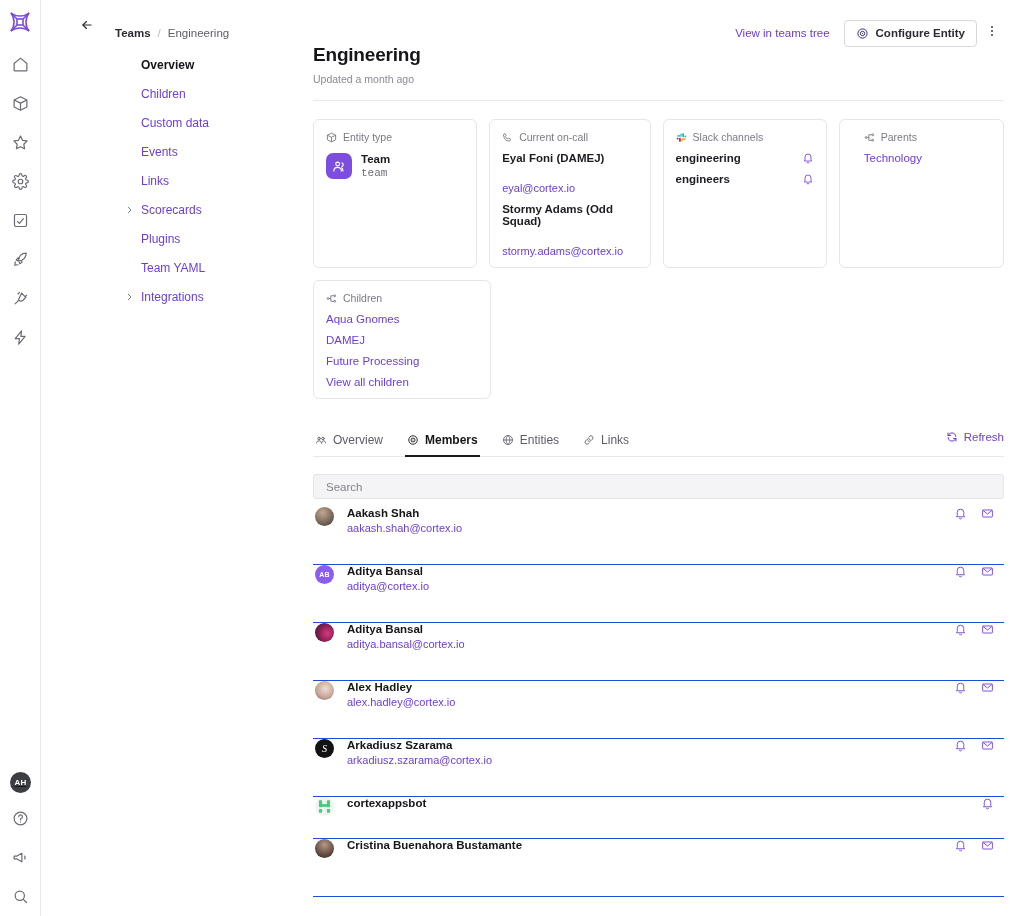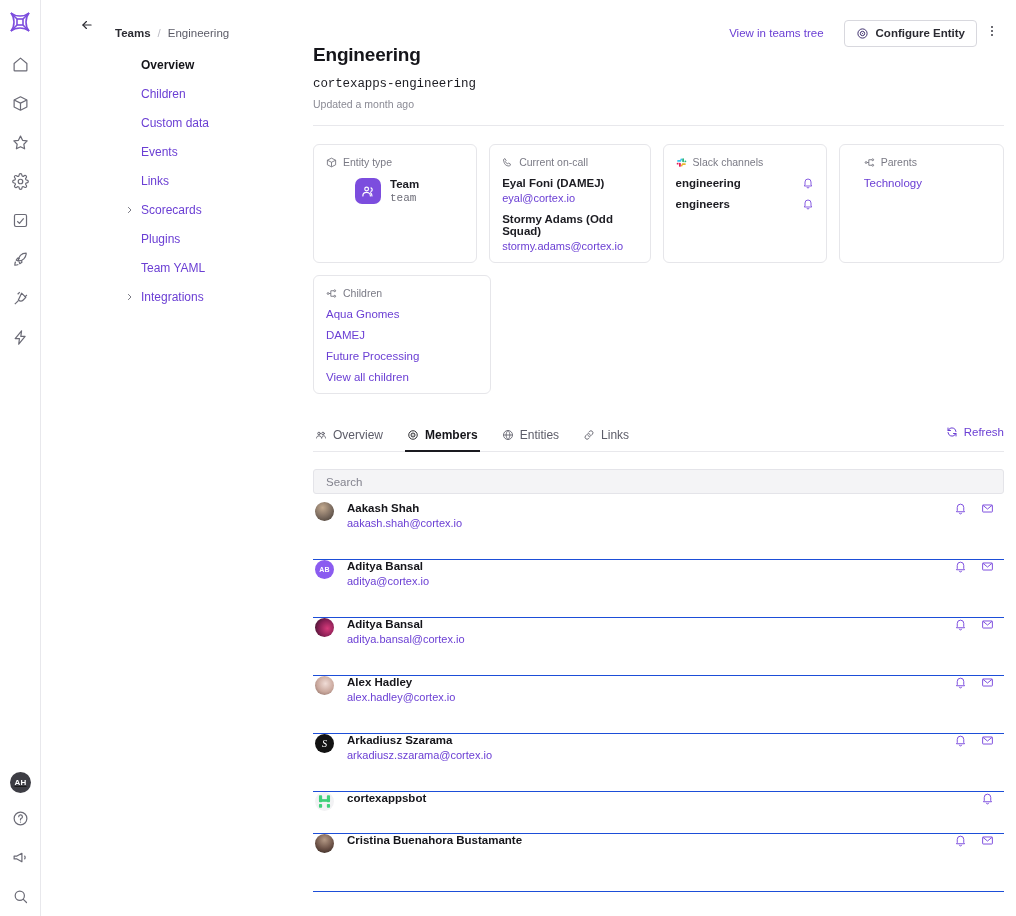--- a/index.html
+++ b/index.html
@@ -52,21 +52,21 @@
     padding: 16px 13px 0 74px;
     position: relative;
   }
   .back-arrow { position: absolute; left: 39px; top: 18px; color:#2b2b32; cursor: pointer; }
   .crumb { font-size: 11.5px; font-weight: bold; color: #2b2b32; cursor: pointer; }
   .crumb-sep { font-size: 11.5px; color: #b9b9c2; margin: 0 7px; }
   .crumb-cur { font-size: 11.5px; color: #5c5c68; }
   .topbar-spacer { flex: 1 1 auto; }
   .link-btn {
     font-size: 11.5px; color: #6b3fd4; font-weight: 500;
-    cursor: pointer; margin-right: 20px;
+    cursor: pointer; margin-right: 14px;
   }
   .outline-btn {
     display: flex; align-items: center; gap: 7px;
     height: 27px; padding: 0 11px;
     border: 1px solid #d8d8de; border-radius: 4px;
     background: #fff; cursor: pointer;
     font-size: 11.5px; font-weight: bold; color: #2b2b32;
   }
   .kebab { width: 22px; height: 26px; display:flex; align-items:center; justify-content:center; cursor: pointer; color:#3b3b44; margin-left: 4px;}
 
@@ -104,31 +104,31 @@
   .cards { display: flex; gap: 12px; margin-top: 18px; }
   .card {
     border: 1px solid #e6e6ea; border-radius: 6px;
     background: #fff; padding: 11px 12px 10px 12px;
     min-height: 102px;
   }
   .card-head { display: flex; align-items: center; gap: 6px; }
   .card-title { font-size: 10.5px; color: #7a7a85; }
   .card-ico { color: #6a6a74; display: flex; align-items: center; }
 
-  .etype-row { display: flex; align-items: flex-start; gap: 9px; margin-top: 10px; margin-left: 29px; }
+  .etype-row { display: flex; align-items: flex-start; gap: 9px; margin-top: 10px; }
   .etype-badge {
     width: 26px; height: 26px; border-radius: 7px;
     background: #7c4dde; display:flex; align-items:center; justify-content:center; color:#fff;
   }
   .etype-name { font-size: 11.5px; font-weight: bold; color: #1c1c22; }
   .etype-slug { font-family: "Liberation Mono", monospace; font-size: 11px; color: #6e6e79; margin-top: 2px;}
 
   .oncall-block { margin-top: 9px; }
   .oncall-name { font-size: 11.5px; font-weight: bold; color: #1c1c22; }
-  .oncall-mail { font-size: 11px; color: #6b3fd4; margin-top: 3px; cursor: pointer; }
+  .oncall-mail { font-size: 11px; color: #6b3fd4; margin-top: 18px; cursor: pointer; }
 
   .slack-row { display: flex; align-items: center; justify-content: space-between; margin-top: 9px; }
   .slack-name { font-size: 11.5px; font-weight: bold; color: #1c1c22; }
   .bell-sm { color: #7c4dde; cursor: pointer; display:flex; }
 
   .plain-link { font-size: 11.5px; color: #6b3fd4; cursor: pointer; margin-top: 9px; display: block; }
 
   
   .tabs-wrap { margin-top: 30px; position: relative; }
   .tabs { display: flex; align-items: flex-end; gap: 20px; border-bottom: 1px solid #e8e8ec; }
@@ -369,21 +369,20 @@
           <svg width="9" height="9" viewBox="0 0 24 24" fill="none" stroke="#6b6b76" stroke-width="2.4" stroke-linecap="round" stroke-linejoin="round">
               <path d="M9 5l7 7-7 7"></path>
             </svg>
         </span>
         <span>Integrations</span>
       </div>
     </div>
 
     <div class="content">
       <div class="h1">Engineering</div>
-      <div class="mono">cortexapps-engineering</div>
       <div class="updated">Updated a month ago</div>
       <div class="rule"></div>
 
       <div class="cards">
 
         <div class="card" style="width:178px;">
           <div class="card-head">
             <span class="card-ico">
               <svg width="11" height="11" viewBox="0 0 24 24" fill="none" stroke="#6a6a74" stroke-width="1.8" stroke-linejoin="round">
                   <path d="M12 2.5 21 7v10l-9 4.5L3 17V7z"></path>

